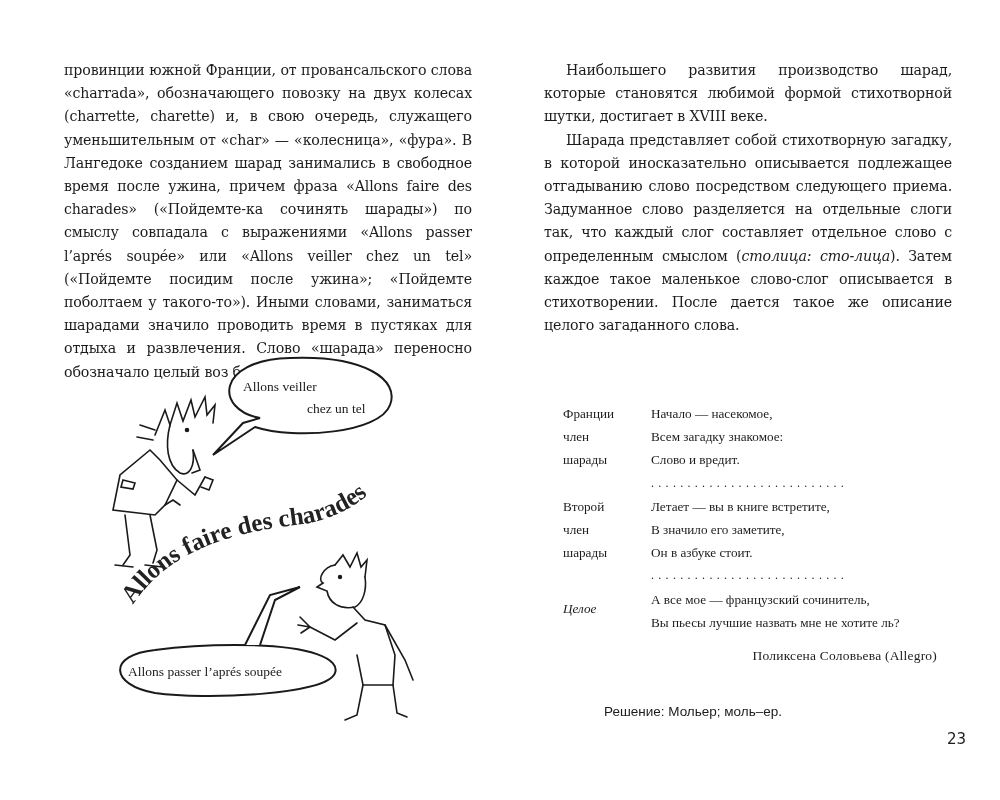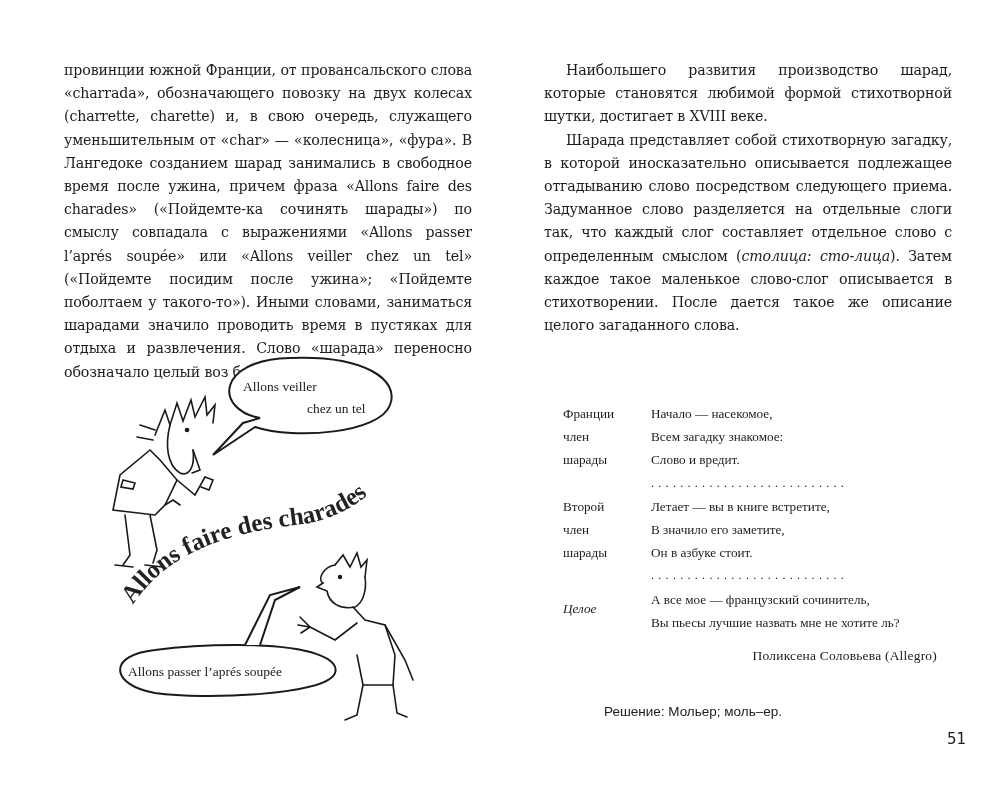--- a/index.html
+++ b/index.html
@@ -139,14 +139,14 @@
         <span class="verse-line">А все мое — французский сочинитель,</span>
       </div>
       <div class="verse-row">
         <span class="verse-line">Вы пьесы лучшие назвать мне не хотите ль?</span>
       </div>
     </div>
   </div>
 
   <div class="author">Поликсена Соловьева (Allegro)</div>
   <div class="solution">Решение:  Мольер; моль–ер.</div>
-  <div class="page-number">51</div>
+  <div class="page-number">23</div>
 </div>
 
 </body></html>

